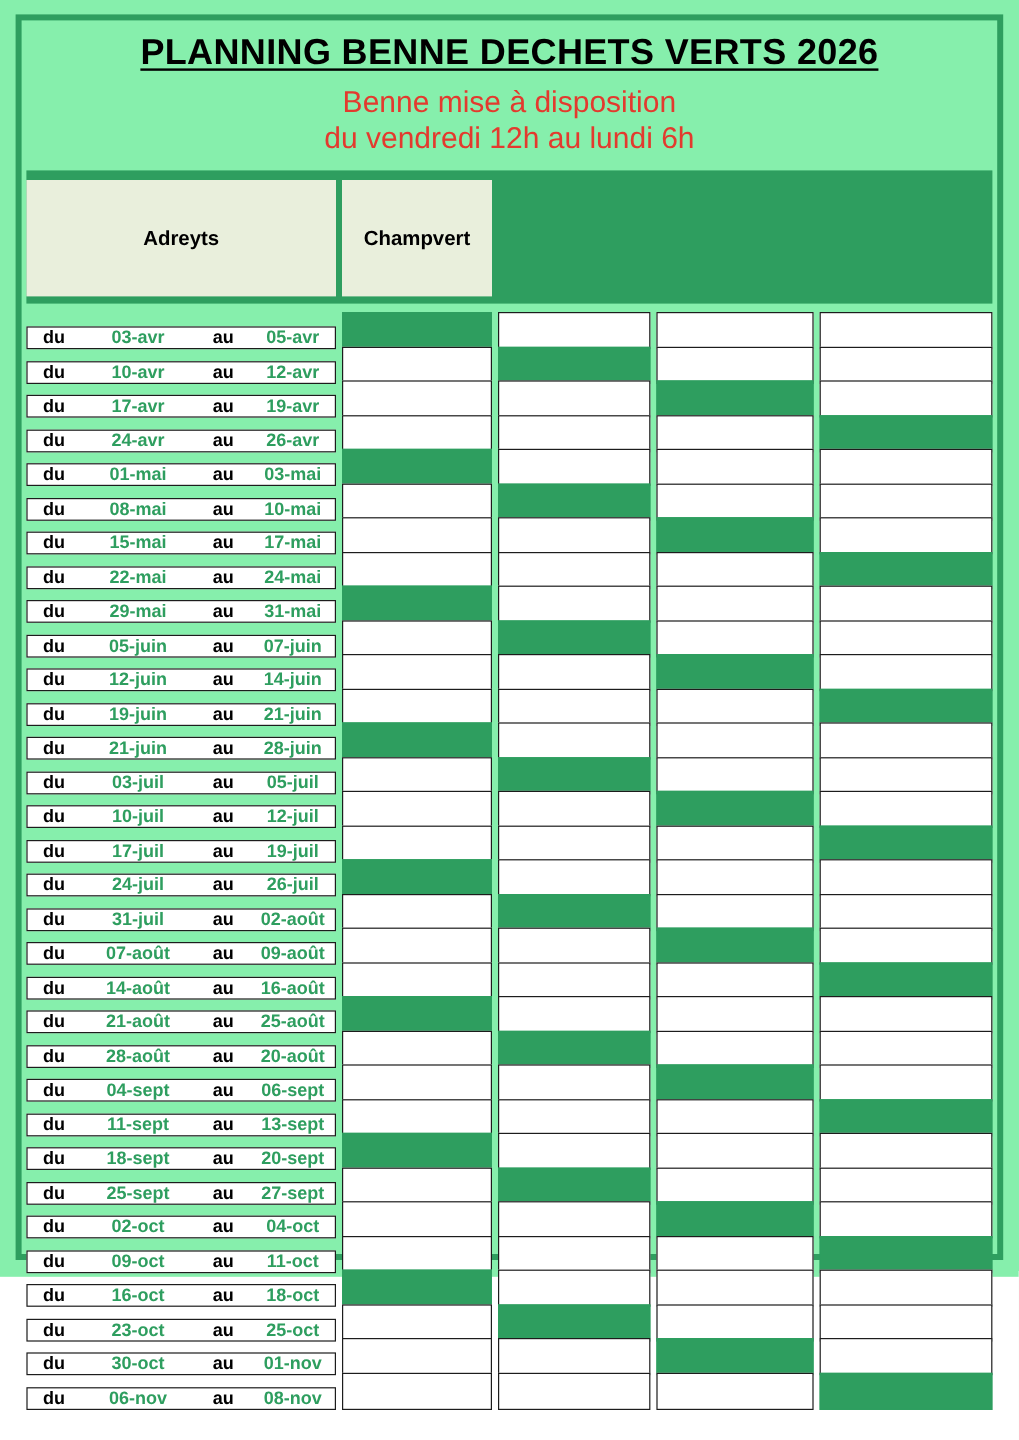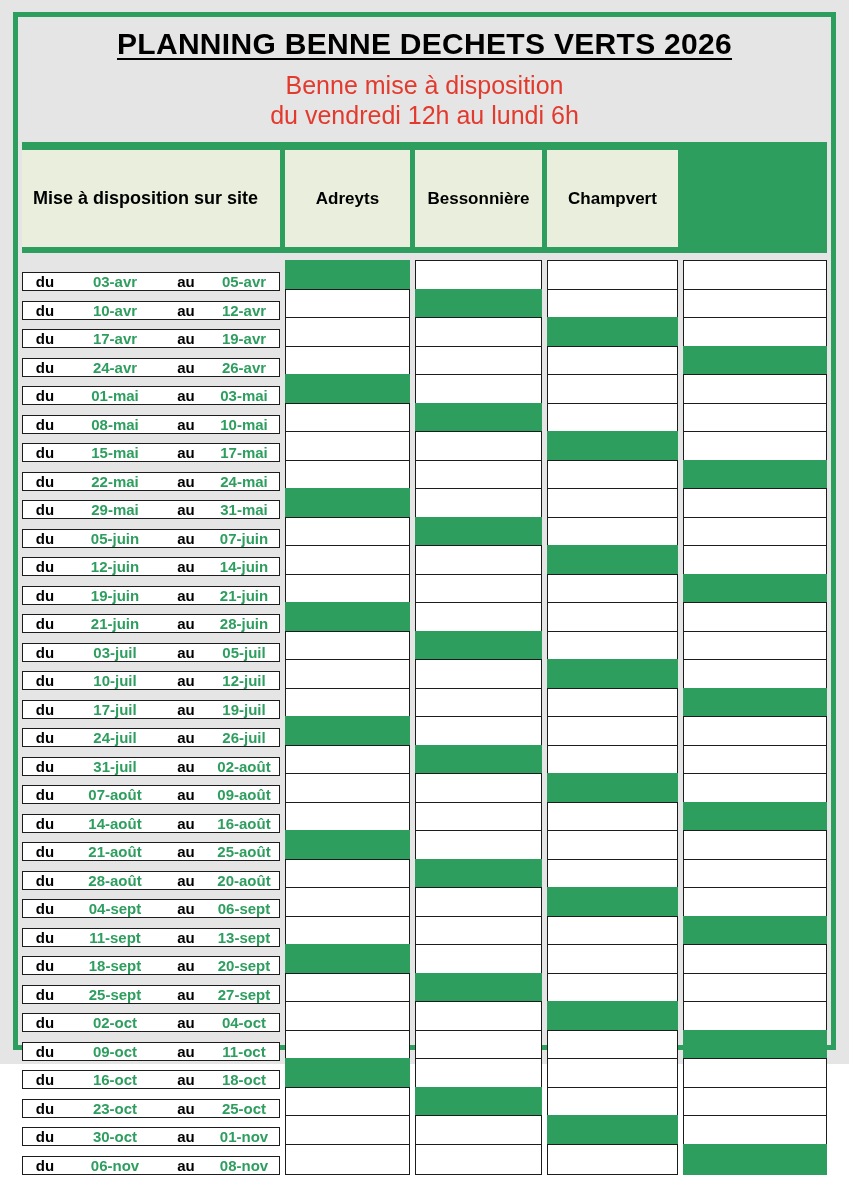--- a/index.html
+++ b/index.html
@@ -5,21 +5,21 @@
   * { box-sizing: border-box; margin: 0; padding: 0; }
   html, body {
     width: 849px; height: 1200px;
     background: #ffffff;
     font-family: "Liberation Sans", sans-serif;
     overflow: hidden;
   }
   .page {
     position: relative;
     width: 849px; height: 1064px;
-    background: #e5e5e5;
+    background: #86efac;
     padding: 12px 13px 14px 13px;
   }
   .frame {
     width: 100%; height: 100%;
     border: 5px solid var(--green, #2e9e5f);
     padding: 4px;
     display: flex;
     flex-direction: column;
   }
   .title-block { text-align: center; padding-top: 6px; }
@@ -97,23 +97,21 @@
 
     <div class="title-block">
       <div class="main-title">PLANNING BENNE DECHETS VERTS 2026</div>
       <div class="subtitle">
         <div>Benne mise à disposition</div>
         <div>du vendredi 12h au lundi 6h</div>
       </div>
     </div>
 
     <div class="header-grid grid-cols">
-      <div class="header-cell left">Mise à disposition sur site</div>
       <div class="header-cell">Adreyts</div>
-      <div class="header-cell">Bessonnière</div>
       <div class="header-cell">Champvert</div>
     </div>
 
     <div class="table-body">
   <div class="data-row grid-cols">
     <div class="cell left-cell">
       <span class="du">du</span>
       <span class="date from">03-avr</span>
       <span class="au">au</span>
       <span class="date to">05-avr</span>

